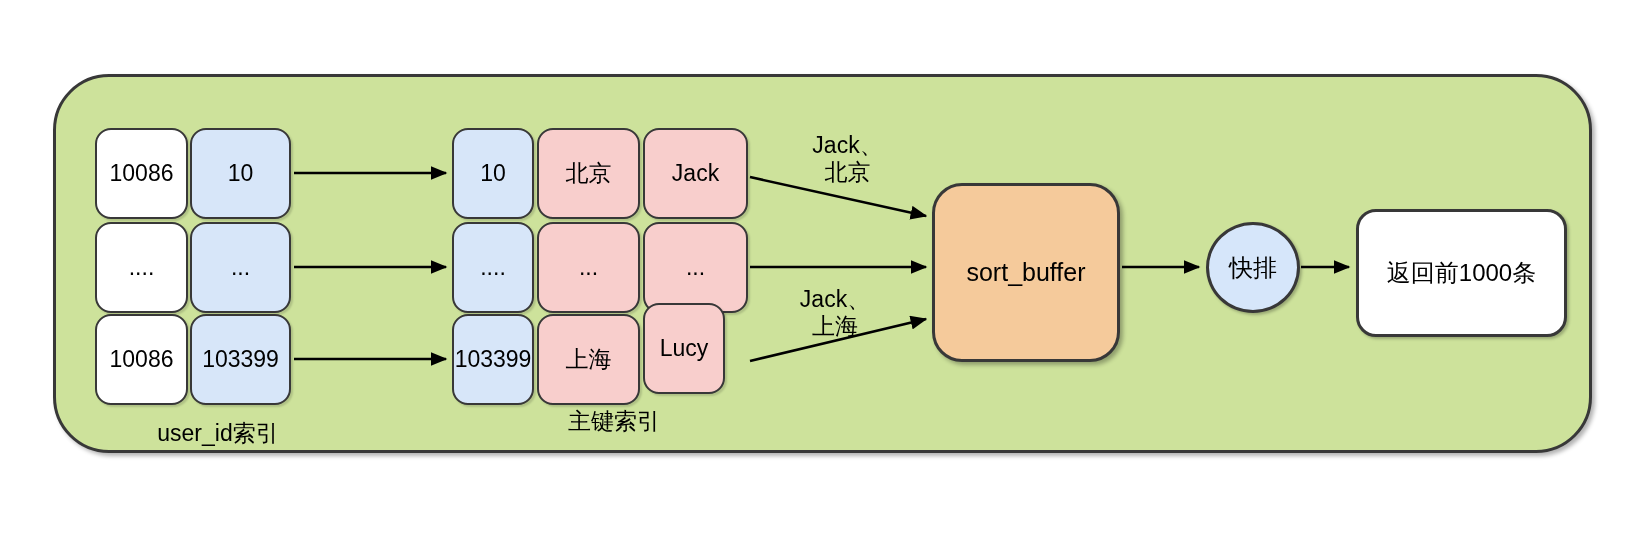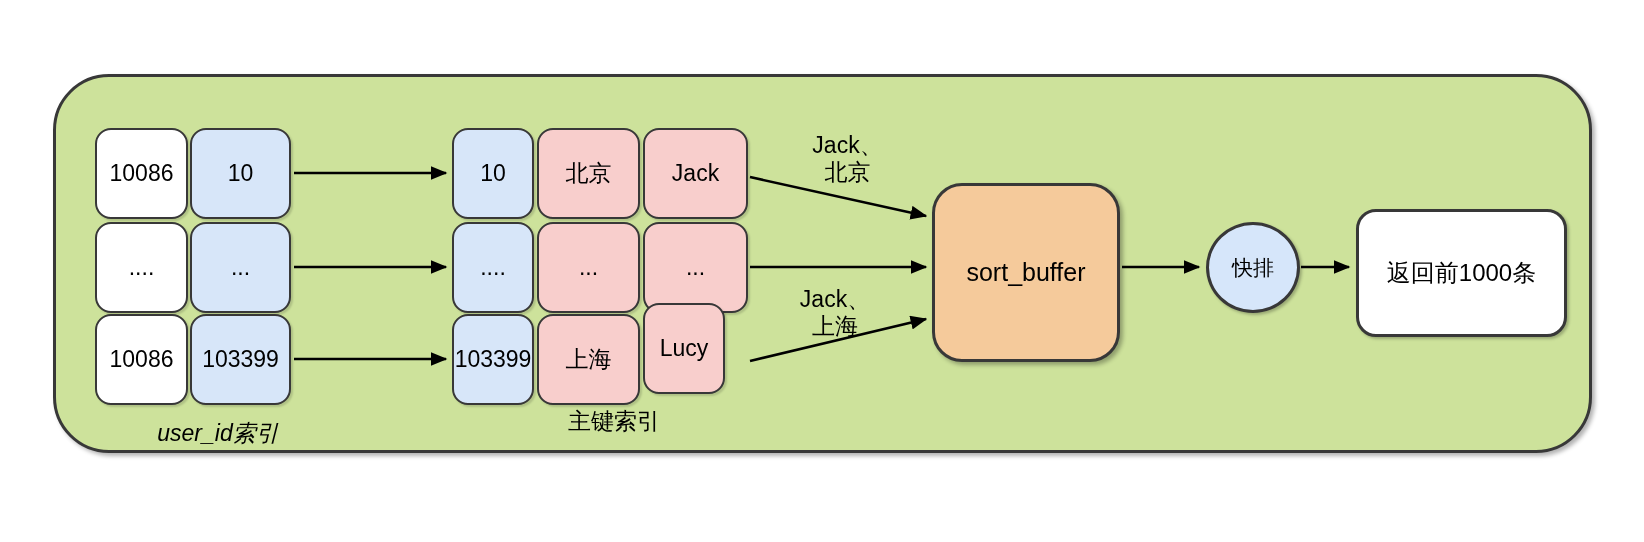--- a/index.html
+++ b/index.html
@@ -54,21 +54,21 @@
     font-size:25px;
     box-shadow:3px 3px 4px rgba(0,0,0,0.3);
   }
   .quick-sort{
     position:absolute;left:1206px;top:222px;width:94px;height:91px;
     box-sizing:border-box;
     background:var(--circle_fill);
     border:3px solid var(--stroke);
     border-radius:50%;
     display:flex;align-items:center;justify-content:center;
-    font-size:21px;
+    font-size:24px;
     box-shadow:2px 2px 3px rgba(0,0,0,0.25);
   }
   .result-box{
     position:absolute;left:1356px;top:209px;width:211px;height:128px;
     box-sizing:border-box;
     background:var(--cell_white);
     border:3px solid var(--stroke);
     border-radius:20px;
     display:flex;align-items:center;justify-content:center;
     font-size:24px;
@@ -118,21 +118,21 @@
     <line x1="294" y1="173" x2="446" y2="173" stroke="#000" stroke-width="2.5" marker-end="url(#ah)"></line>
     <line x1="294" y1="267" x2="446" y2="267" stroke="#000" stroke-width="2.5" marker-end="url(#ah)"></line>
     <line x1="294" y1="359" x2="446" y2="359" stroke="#000" stroke-width="2.5" marker-end="url(#ah)"></line>
     <line x1="750" y1="177" x2="926" y2="216" stroke="#000" stroke-width="2.5" marker-end="url(#ah)"></line>
     <line x1="750" y1="267" x2="926" y2="267" stroke="#000" stroke-width="2.5" marker-end="url(#ah)"></line>
     <line x1="750" y1="361" x2="926" y2="319" stroke="#000" stroke-width="2.5" marker-end="url(#ah)"></line>
     <line x1="1122" y1="267" x2="1199" y2="267" stroke="#000" stroke-width="2.5" marker-end="url(#ah)"></line>
     <line x1="1301" y1="267" x2="1349" y2="267" stroke="#000" stroke-width="2.5" marker-end="url(#ah)"></line>
   </svg>
 
-  <div class="table-label" style="left:115px;top:418px;width:206px;font-style:italic;">user_id索引</div>
+  <div class="table-label" style="left:115px;top:418px;width:206px;">user_id索引</div>
   <div class="table-label" style="left:511px;top:406px;width:206px;">主键索引</div>
 
   <div class="arrow-label" style="left:765px;top:132px;width:165px;">
     <div>Jack、</div>
     <div>北京</div>
   </div>
   <div class="arrow-label" style="left:755px;top:286px;width:160px;">
     <div>Jack、</div>
     <div>上海</div>
   </div>

